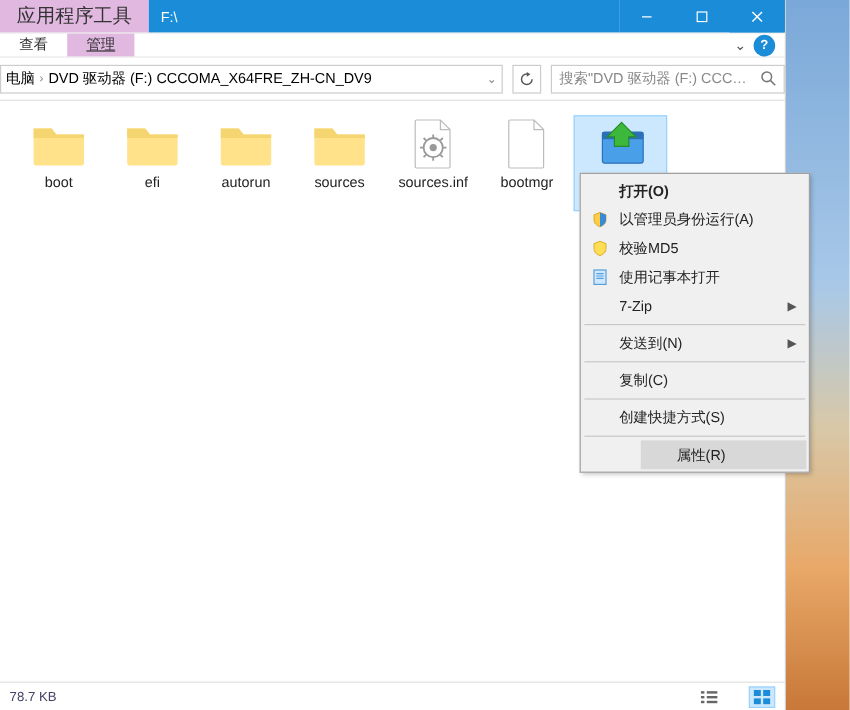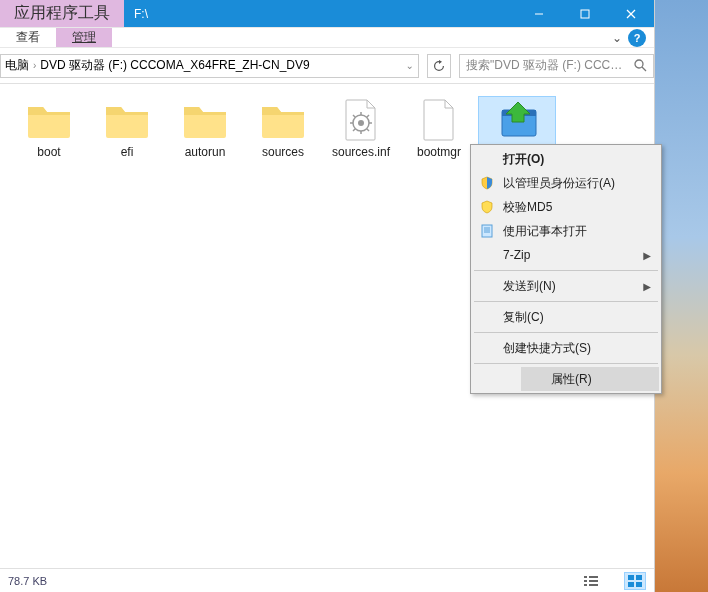--- a/index.html
+++ b/index.html
@@ -29,21 +29,21 @@
   .content { flex: 1; padding: 12px 10px; display: flex; flex-wrap: wrap; align-content: flex-start; gap: 0; overflow: auto; }
   .item { width: 78px; height: 80px; display: flex; flex-direction: column; align-items: center; justify-content: flex-start; padding-top: 2px; border: 1px solid transparent; }
   .item.selected { background: #cce8ff; border: 1px solid #99d1ff; }
   .item-label { font-size: 12px; color: #222; text-align: center; margin-top: 4px; word-break: break-all; line-height: 1.2; }
   .icon-box { width: 48px; height: 42px; display: flex; align-items: center; justify-content: center; }
   .statusbar { height: 24px; border-top: 1px solid #e0e0e0; display: flex; align-items: center; padding: 0 8px; font-size: 11px; color: #446; gap: 22px; }
   .statusbar .spacer { flex: 1; }
   .view-btn { width: 22px; height: 18px; display: flex; align-items: center; justify-content: center; border: 1px solid transparent; }
   .view-btn.active { border: 1px solid #99d1ff; background: #cce8ff; }
 
-  .ctxmenu { position: absolute; left: 470px; top: 144px; width: 192px; background: #f0f0f0; border: 1px solid #a0a0a0; box-shadow: 2px 2px 4px rgba(0,0,0,.25); padding: 2px; font-size: 12px; z-index: 10; }
+  .ctxmenu { position: absolute; left: 483px; top: 144px; width: 192px; background: #f0f0f0; border: 1px solid #a0a0a0; box-shadow: 2px 2px 4px rgba(0,0,0,.25); padding: 2px; font-size: 12px; z-index: 10; }
   .ctxitem { height: 24px; display: flex; align-items: center; padding: 0 22px 0 30px; position: relative; color: #222; }
   .ctxitem.bold { font-weight: bold; }
   .ctxitem.hover { background: #d8d8d8; margin-left: 48px; }
   .ctxitem .arrow { position: absolute; right: 8px; font-size: 10px; color: #555; }
   .ctxsep { height: 1px; background: #c8c8c8; margin: 3px 1px; }
   .ctxicon { position: absolute; left: 6px; width: 16px; height: 16px; display: flex; align-items: center; justify-content: center; }
 </style>
 </head>
 <body>
 

